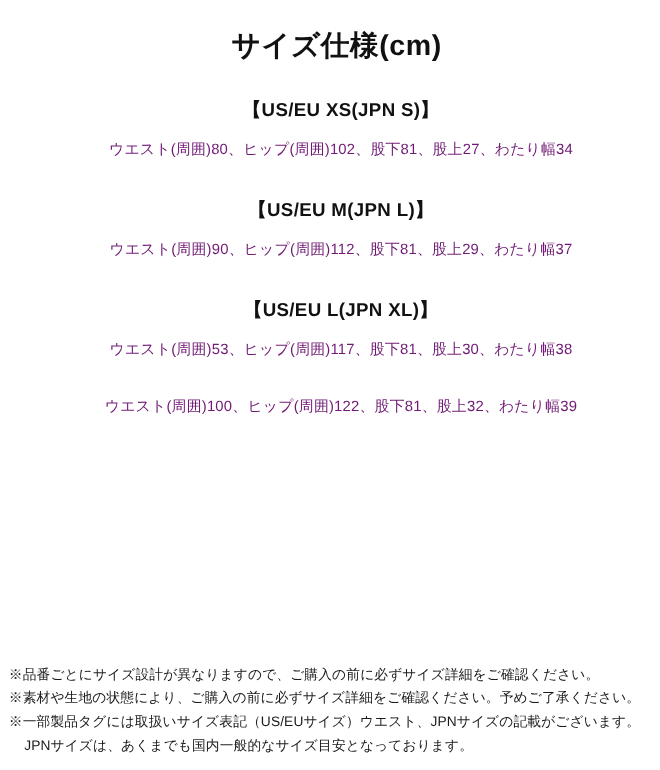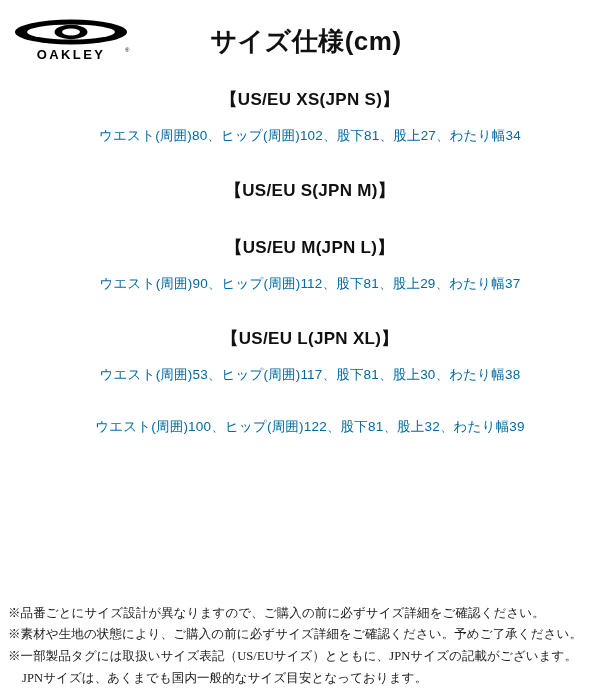--- a/index.html
+++ b/index.html
@@ -57,72 +57,58 @@
   }
   .size-block .size-heading {
     font-size: 17px;
     font-weight: bold;
     color: #111111;
     letter-spacing: 0.3px;
     margin-bottom: 16px;
   }
   .size-block .size-measure {
     font-size: 13.5px;
-    color: #0369a1;
+    color: #701a75;
     letter-spacing: 0.2px;
   }
   
   .notes {
     position: absolute;
     left: 8px;
     right: 1px;
     bottom: 10px;
-    font-family: Liberation Serif, serif;
   }
   .note-line {
     font-size: 12.5px;
     line-height: 1.75;
     color: #1a1a1a;
     letter-spacing: 0.1px;
     white-space: nowrap;
   }
   .note-line.indent {
     padding-left: 14px;
   }
 </style>
 </head>
 <body>
 
 <div class="page">
 
   <div class="header">
-    <div class="logo">
-      <svg viewBox="0 0 118 44" width="118" height="44" aria-hidden="true">
-        <ellipse cx="59" cy="14" rx="56" ry="12.5" fill="#000000"></ellipse>
-        <ellipse cx="59" cy="14" rx="44" ry="7.6" fill="#ffffff"></ellipse>
-        <ellipse cx="59" cy="14" rx="16.5" ry="7.2" fill="#000000"></ellipse>
-        <ellipse cx="59" cy="14" rx="9" ry="3.4" fill="#ffffff"></ellipse>
-        <g fill="#000000" font-family="Liberation Sans, sans-serif" font-size="13" font-weight="bold" letter-spacing="2.4">
-          <text x="59" y="41" text-anchor="middle">OAKLEY</text>
-        </g>
-        <text x="113" y="34" fill="#000000" font-family="Liberation Sans, sans-serif" font-size="6">®</text>
-      </svg>
-    </div>
     <div class="page-title">サイズ仕様(cm)</div>
   </div>
 
   <div class="size-list">
 
     <div class="size-block">
       <div class="size-heading">【US/EU XS(JPN S)】</div>
       <div class="size-measure">ウエスト(周囲)80、ヒップ(周囲)102、股下81、股上27、わたり幅34</div>
     </div>
 
     <div class="size-block">
-      <div class="size-heading">【US/EU S(JPN M)】</div>
     </div>
 
     <div class="size-block">
       <div class="size-heading">【US/EU M(JPN L)】</div>
       <div class="size-measure">ウエスト(周囲)90、ヒップ(周囲)112、股下81、股上29、わたり幅37</div>
     </div>
 
     <div class="size-block">
       <div class="size-heading">【US/EU L(JPN XL)】</div>
       <div class="size-measure">ウエスト(周囲)53、ヒップ(周囲)117、股下81、股上30、わたり幅38</div>
@@ -130,17 +116,17 @@
 
     <div class="size-block">
       <div class="size-measure">ウエスト(周囲)100、ヒップ(周囲)122、股下81、股上32、わたり幅39</div>
     </div>
 
   </div>
 
   <div class="notes">
     <div class="note-line">※品番ごとにサイズ設計が異なりますので、ご購入の前に必ずサイズ詳細をご確認ください。</div>
     <div class="note-line">※素材や生地の状態により、ご購入の前に必ずサイズ詳細をご確認ください。予めご了承ください。</div>
-    <div class="note-line">※一部製品タグには取扱いサイズ表記（US/EUサイズ）とともに、JPNサイズの記載がございます。</div>
+    <div class="note-line">※一部製品タグには取扱いサイズ表記（US/EUサイズ）ウエスト、JPNサイズの記載がございます。</div>
     <div class="note-line indent">JPNサイズは、あくまでも国内一般的なサイズ目安となっております。</div>
   </div>
 
 </div>
 
 </body></html>

